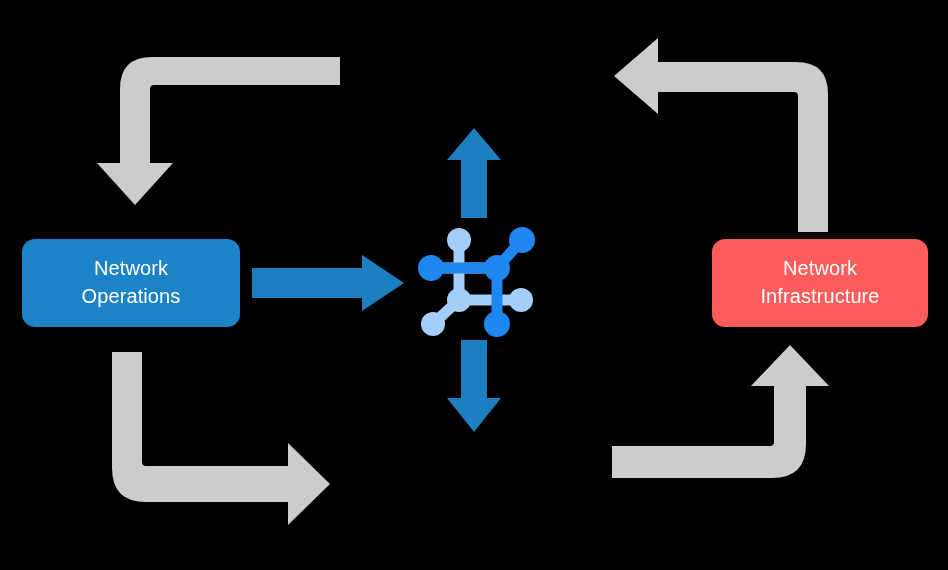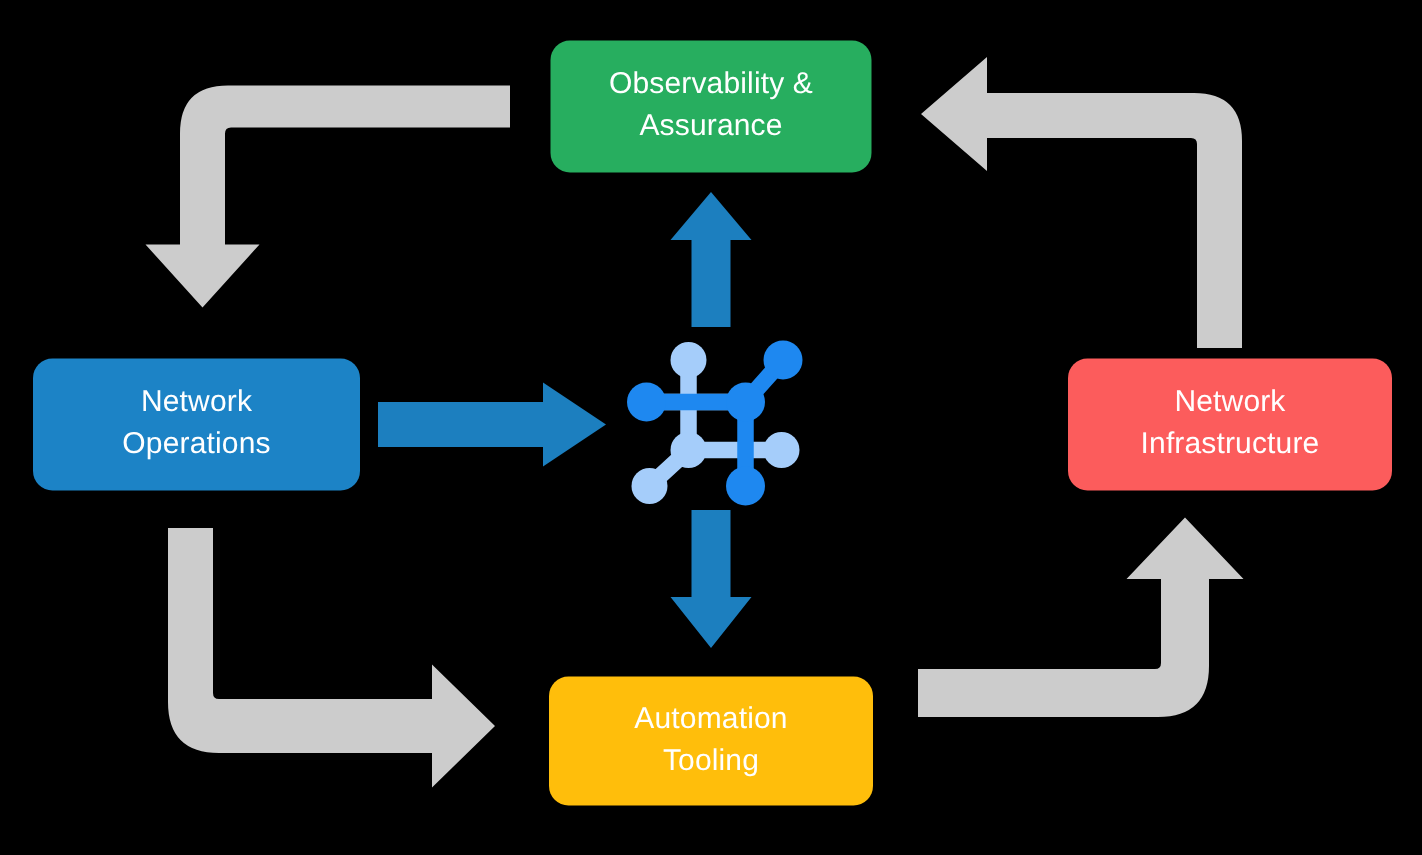--- a/index.html
+++ b/index.html
@@ -170,33 +170,25 @@
       <circle cx="433" cy="324" r="12" fill="#A5CDFA"></circle>
 
       <circle cx="431" cy="268" r="13" fill="#1E88F0"></circle>
       <circle cx="497" cy="268" r="13" fill="#1E88F0"></circle>
       <circle cx="522" cy="240" r="13" fill="#1E88F0"></circle>
       <circle cx="497" cy="324" r="13" fill="#1E88F0"></circle>
     </g>
 
   </svg>
 
-  <div class="node-box" id="box-observability">
-    <span class="node-label">Observability &amp;
-Assurance</span>
-  </div>
 
   <div class="node-box" id="box-operations">
     <span class="node-label">Network
 Operations</span>
   </div>
 
   <div class="node-box" id="box-infrastructure">
     <span class="node-label">Network
 Infrastructure</span>
   </div>
 
-  <div class="node-box" id="box-automation">
-    <span class="node-label">Automation
-Tooling</span>
-  </div>
 
 </div>
 
 </body></html>

